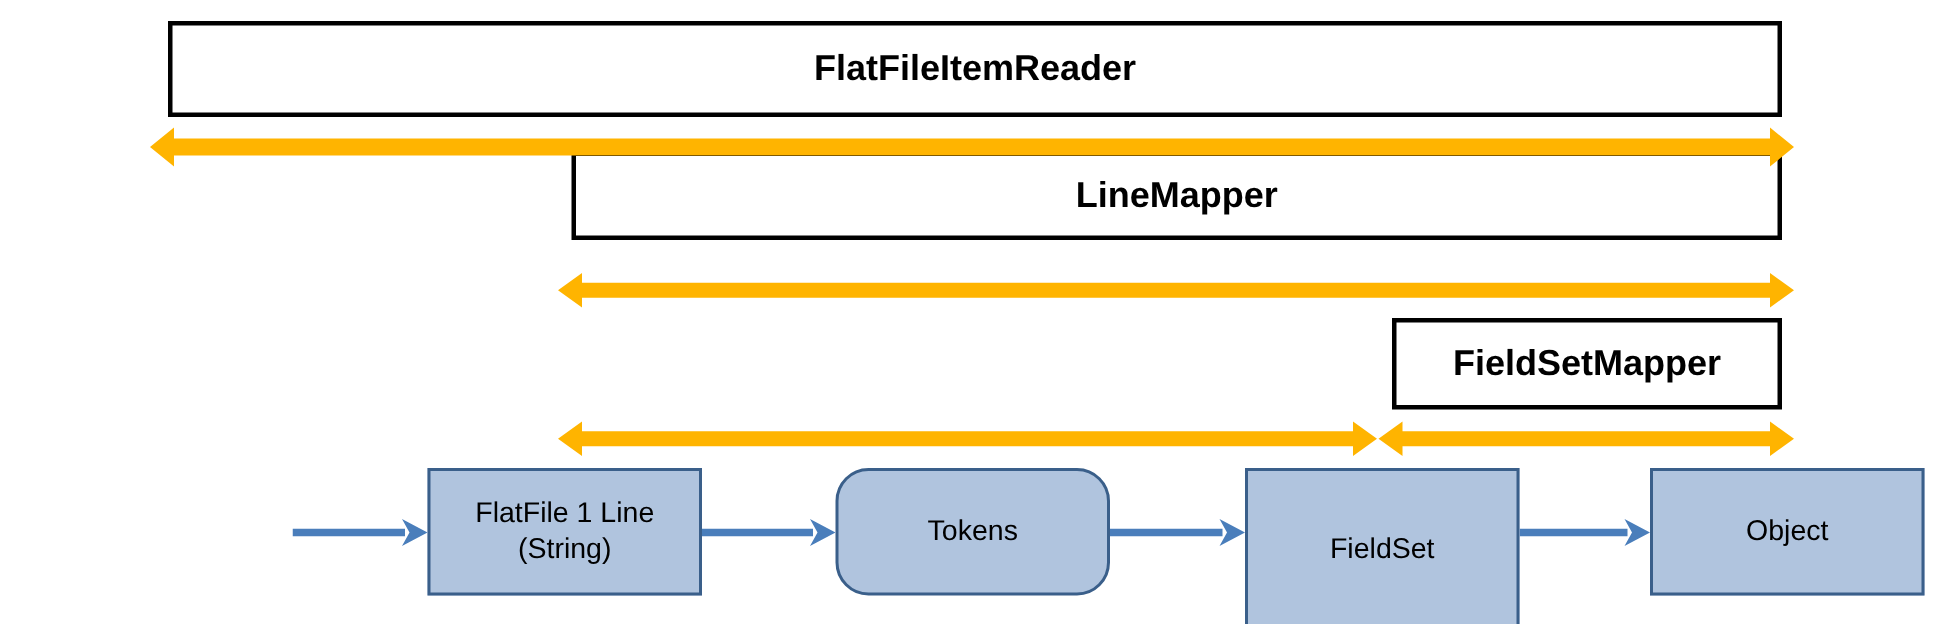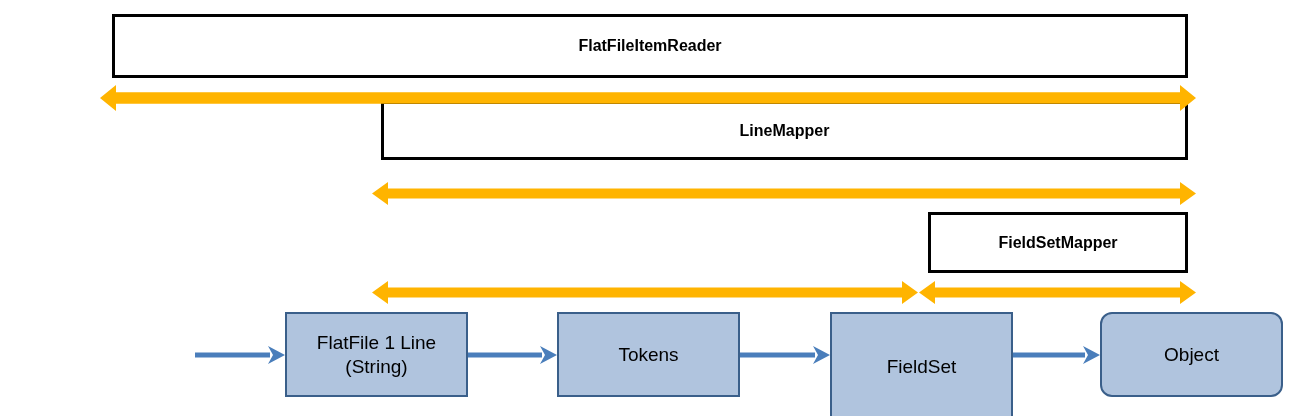--- a/index.html
+++ b/index.html
@@ -24,21 +24,21 @@
     box-sizing: border-box;
     background: #ffffff;
     border: 3px solid #000000;
     display: flex;
     align-items: center;
     justify-content: center;
   }
   .comp-label {
     font-family: "Liberation Sans", sans-serif;
     font-weight: bold;
-    font-size: 16px;
+    font-size: 24px;
     color: #000000;
     letter-spacing: 0px;
     white-space: nowrap;
   }
 
   
   .data-box {
     position: absolute;
     box-sizing: border-box;
     background: #b0c4de;
@@ -111,29 +111,29 @@
         <polygon points="0,11.5 16,0 16,6.44 261,6.44 261,0 277,11.5 261,23 261,16.56 16,16.56 16,23" fill="#ffb400"></polygon>
       </svg>
     </div>
 
 
   <div class="data-box" id="data-flatfile-1-line" style="left: 285px; top: 312px; width: 183px; height: 85px;">
     <span class="data-label">FlatFile 1 Line
 (String)</span>
   </div>
 
-  <div class="data-box" id="data-tokens" style="left: 557px; top: 312px; width: 183px; height: 85px;">
+  <div class="data-box" id="data-tokens" style="left: 557px; top: 312px; width: 183px; height: 85px; border-radius: 22px;">
     <span class="data-label">Tokens</span>
   </div>
 
   <div class="data-box" id="data-fieldset" style="left: 830px; top: 312px; width: 183px; height: 110px;">
     <span class="data-label">FieldSet</span>
   </div>
 
-  <div class="data-box" id="data-object" style="left: 1100px; top: 312px; width: 183px; height: 85px; border-radius: 12px;">
+  <div class="data-box" id="data-object" style="left: 1100px; top: 312px; width: 183px; height: 85px;">
     <span class="data-label">Object</span>
   </div>
 
   <div class="connector" id="conn-flatfile-data-to-line" style="left: 195px; top: 344px; width: 90px; height: 22px;">
       <svg width="90" height="22" viewBox="0 0 90 22">
         <rect x="0" y="8.5" width="75" height="5" fill="#4a7ebb"></rect>
         <polygon points="73,2 90,11 73,20 78,11" fill="#4a7ebb"></polygon>
       </svg>
     </div>
   <div class="connector" id="conn-line-to-tokens" style="left: 468px; top: 344px; width: 89px; height: 22px;">

